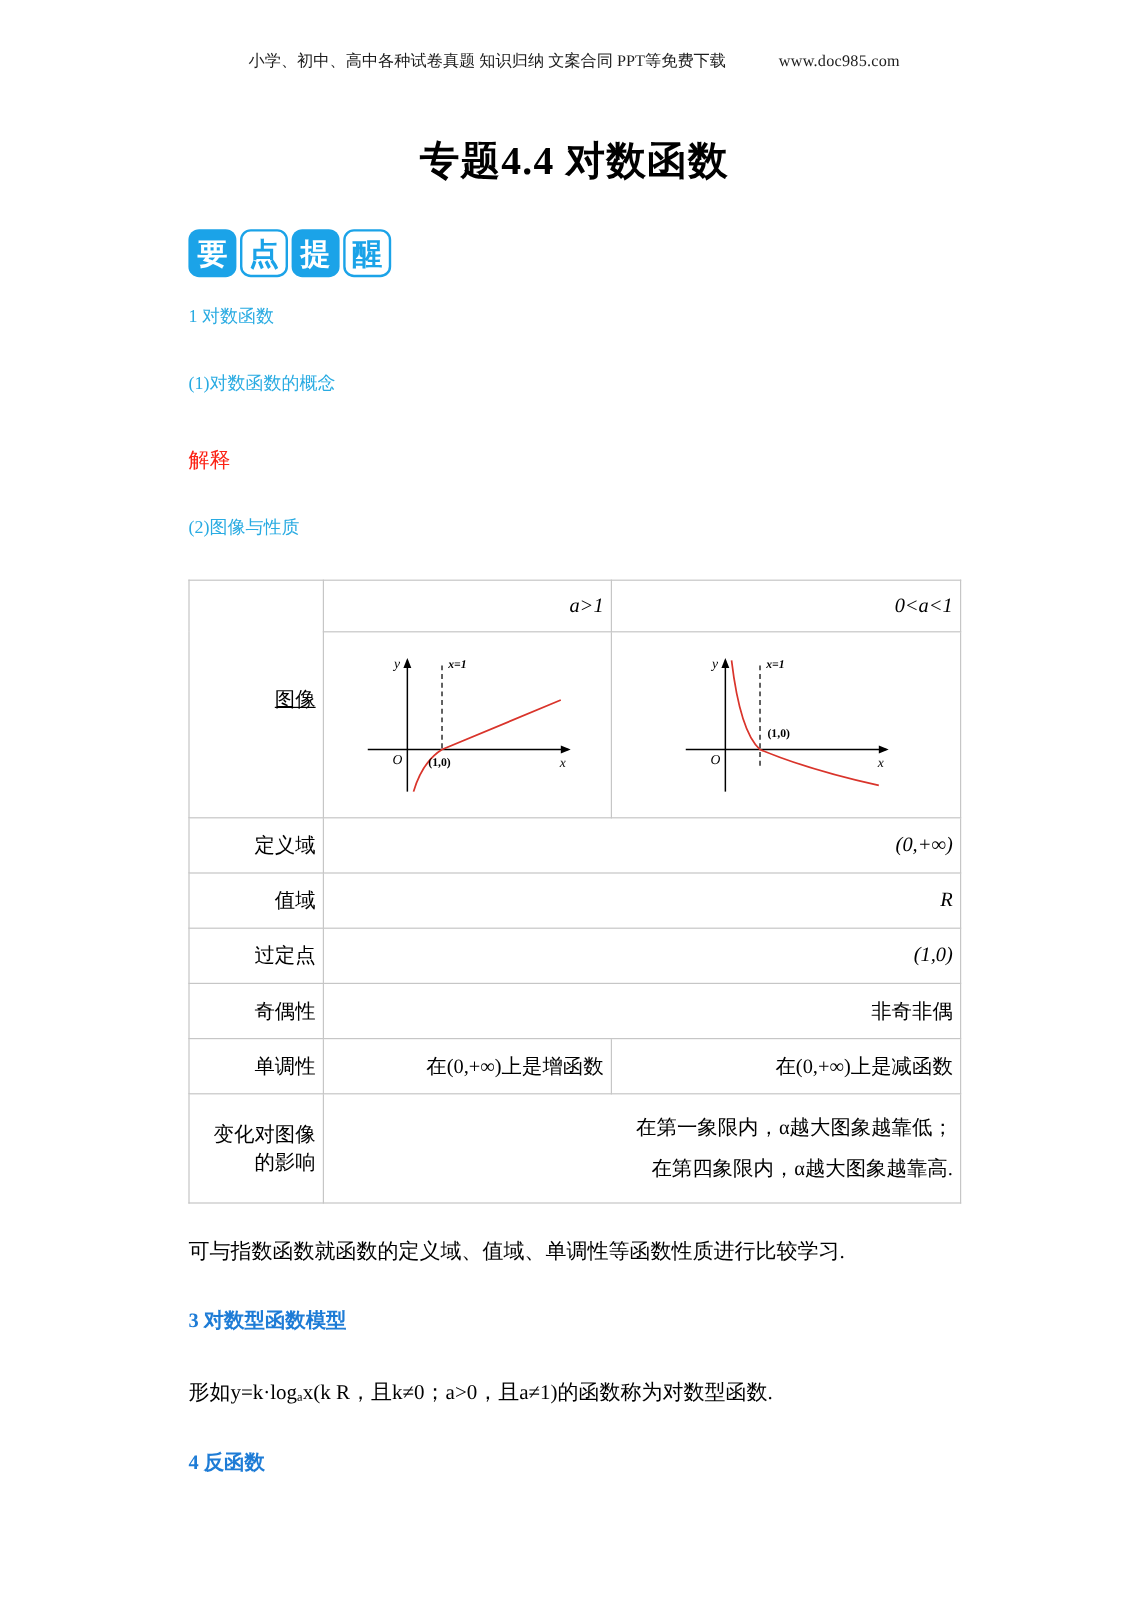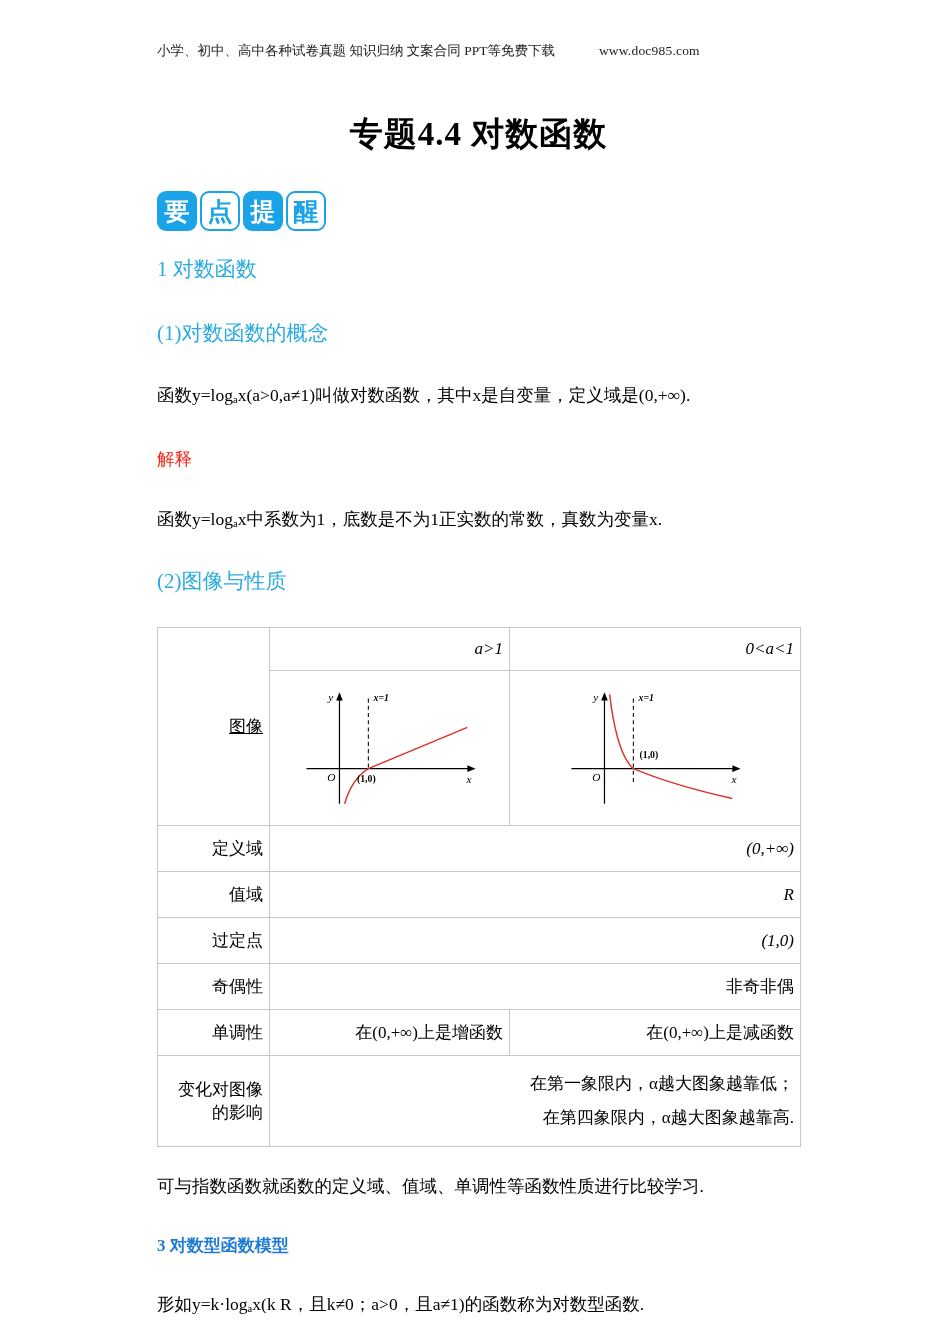--- a/index.html
+++ b/index.html
@@ -12,40 +12,40 @@
   }
   *{box-sizing:border-box;}
   html,body{margin:0;padding:0;background:#fff;}
   body{width:950px;font-family:"Liberation Serif","DejaVu Serif",serif;color:#000;}
   .page{
     width:950px;min-height:1344px;
     padding:42px 150px 48px 157px;
     display:flex;flex-direction:column;
   }
   .doc-strip{
-    display:flex;align-items:baseline;gap:44px;
+    display:flex;justify-content:center;align-items:baseline;gap:44px;
     font-size:13.5px;color:#1c1c1c;white-space:nowrap;
     font-family:"Liberation Serif","DejaVu Serif",serif;
   }
   .doc-strip .site{letter-spacing:.2px;}
   h1.title{
     text-align:center;font-size:33px;font-weight:bold;
     margin:52px 0 0 0;letter-spacing:1px;
   }
   .badge{margin:34px 0 6px 0;display:flex;gap:3px;align-items:center;}
   .badge .tile{
     width:40px;height:40px;border-radius:9px;
     display:flex;align-items:center;justify-content:center;
     font-family:"Liberation Sans","DejaVu Sans",sans-serif;
     font-size:25px;font-weight:bold;
   }
   .badge .tile.solid{background:var(--badge-blue);color:#fff;}
   .badge .tile.outline{background:#fff;color:var(--badge-blue);border:2.5px solid var(--badge-blue);}
   p{margin:17px 0;font-size:17.5px;line-height:1.45;}
-  .h-cyan{color:var(--cyan);font-size:21px;}
+  .h-cyan{color:var(--cyan);font-size:15px;}
   .h-blue{color:var(--blue);font-weight:bold;font-size:17px;}
   .red{color:var(--red);margin-top:22px;}
   table.props{
     border-collapse:collapse;width:100%;margin:14px 0 10px 0;
     font-size:17px;table-layout:fixed;
   }
   table.props td, table.props th{
     border:1px solid var(--table-border);
     text-align:right;vertical-align:middle;
     padding:11px 6px;font-weight:normal;
@@ -79,23 +79,21 @@
 
   <div class="badge">
     <span class="tile solid">要</span>
     <span class="tile outline">点</span>
     <span class="tile solid">提</span>
     <span class="tile outline">醒</span>
   </div>
 
   <p class="h-cyan">1 对数函数</p>
   <p class="h-cyan">(1)对数函数的概念</p>
-  <p>函数y=logₐx(a&gt;0,a≠1)叫做对数函数，其中x是自变量，定义域是(0,+∞).</p>
   <p class="red">解释</p>
-  <p>函数y=logₐx中系数为1，底数是不为1正实数的常数，真数为变量x.</p>
   <p class="h-cyan">(2)图像与性质</p>
 
   <table class="props">
     <tbody>
         <tr>
       <td class="label-col" rowspan="2">图像</td>
       <th class="col-a math">a&gt;1</th>
       <th class="col-b math">0&lt;a&lt;1</th>
     </tr>
     <tr>

